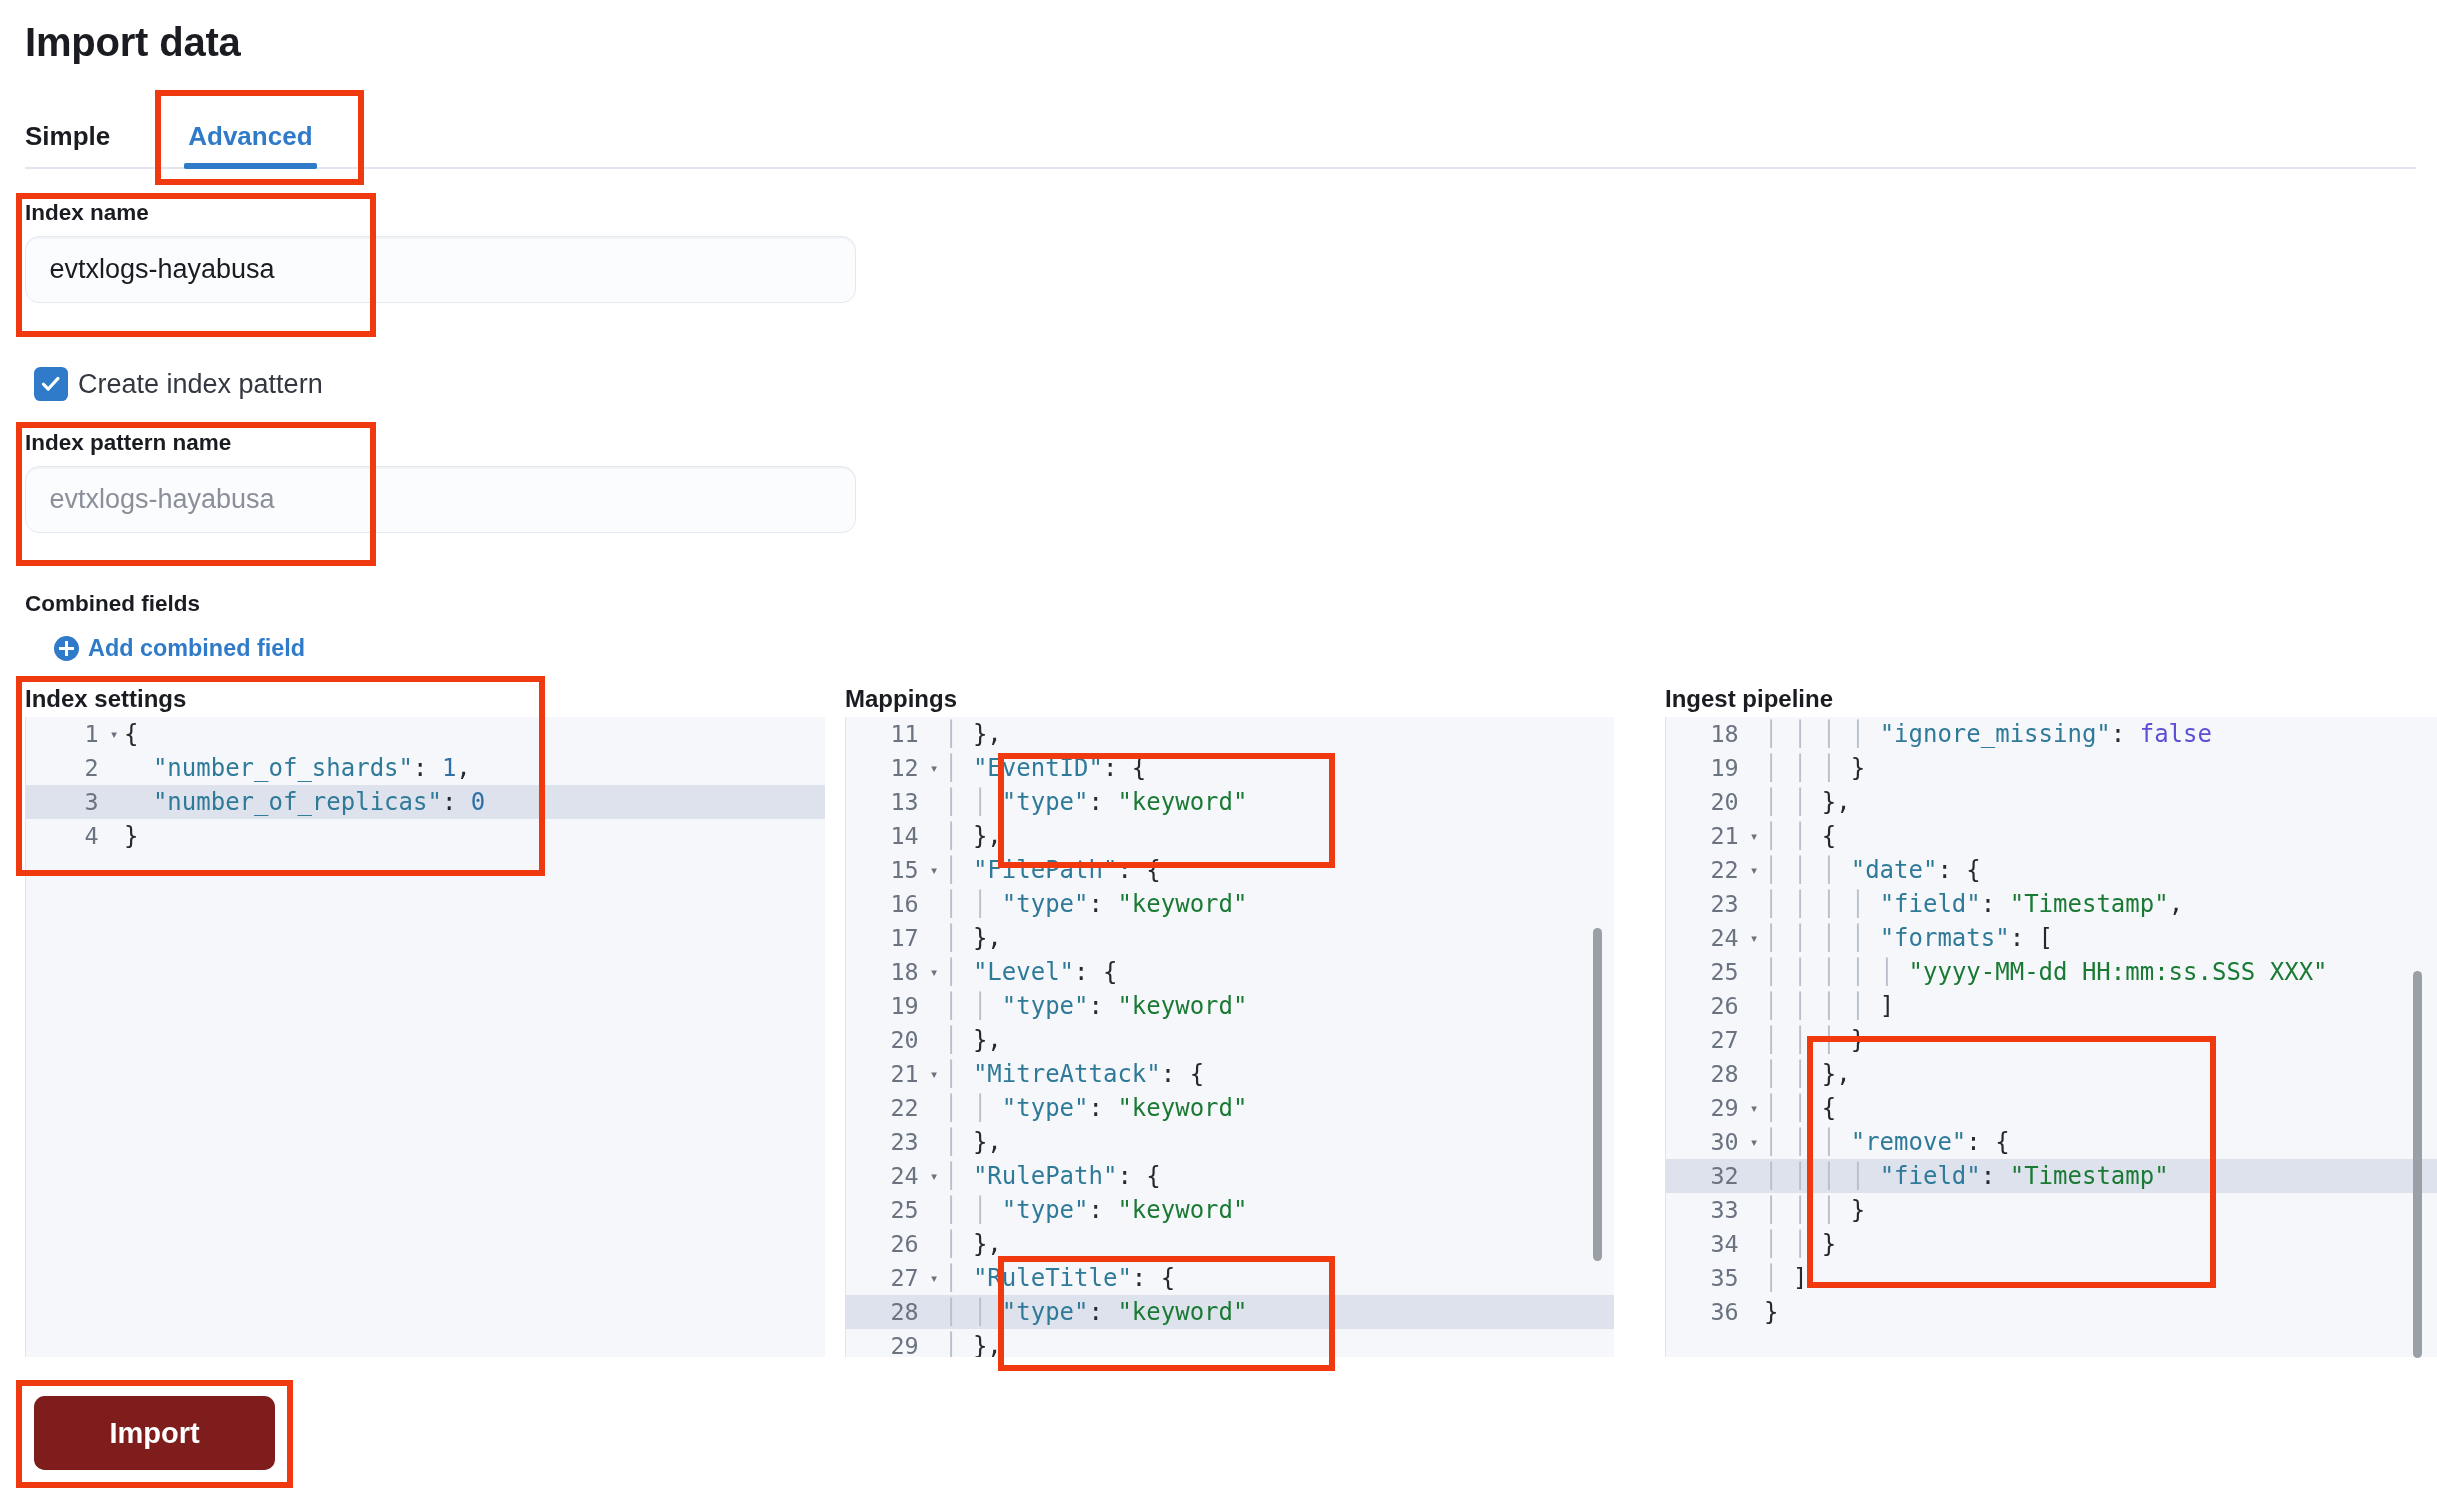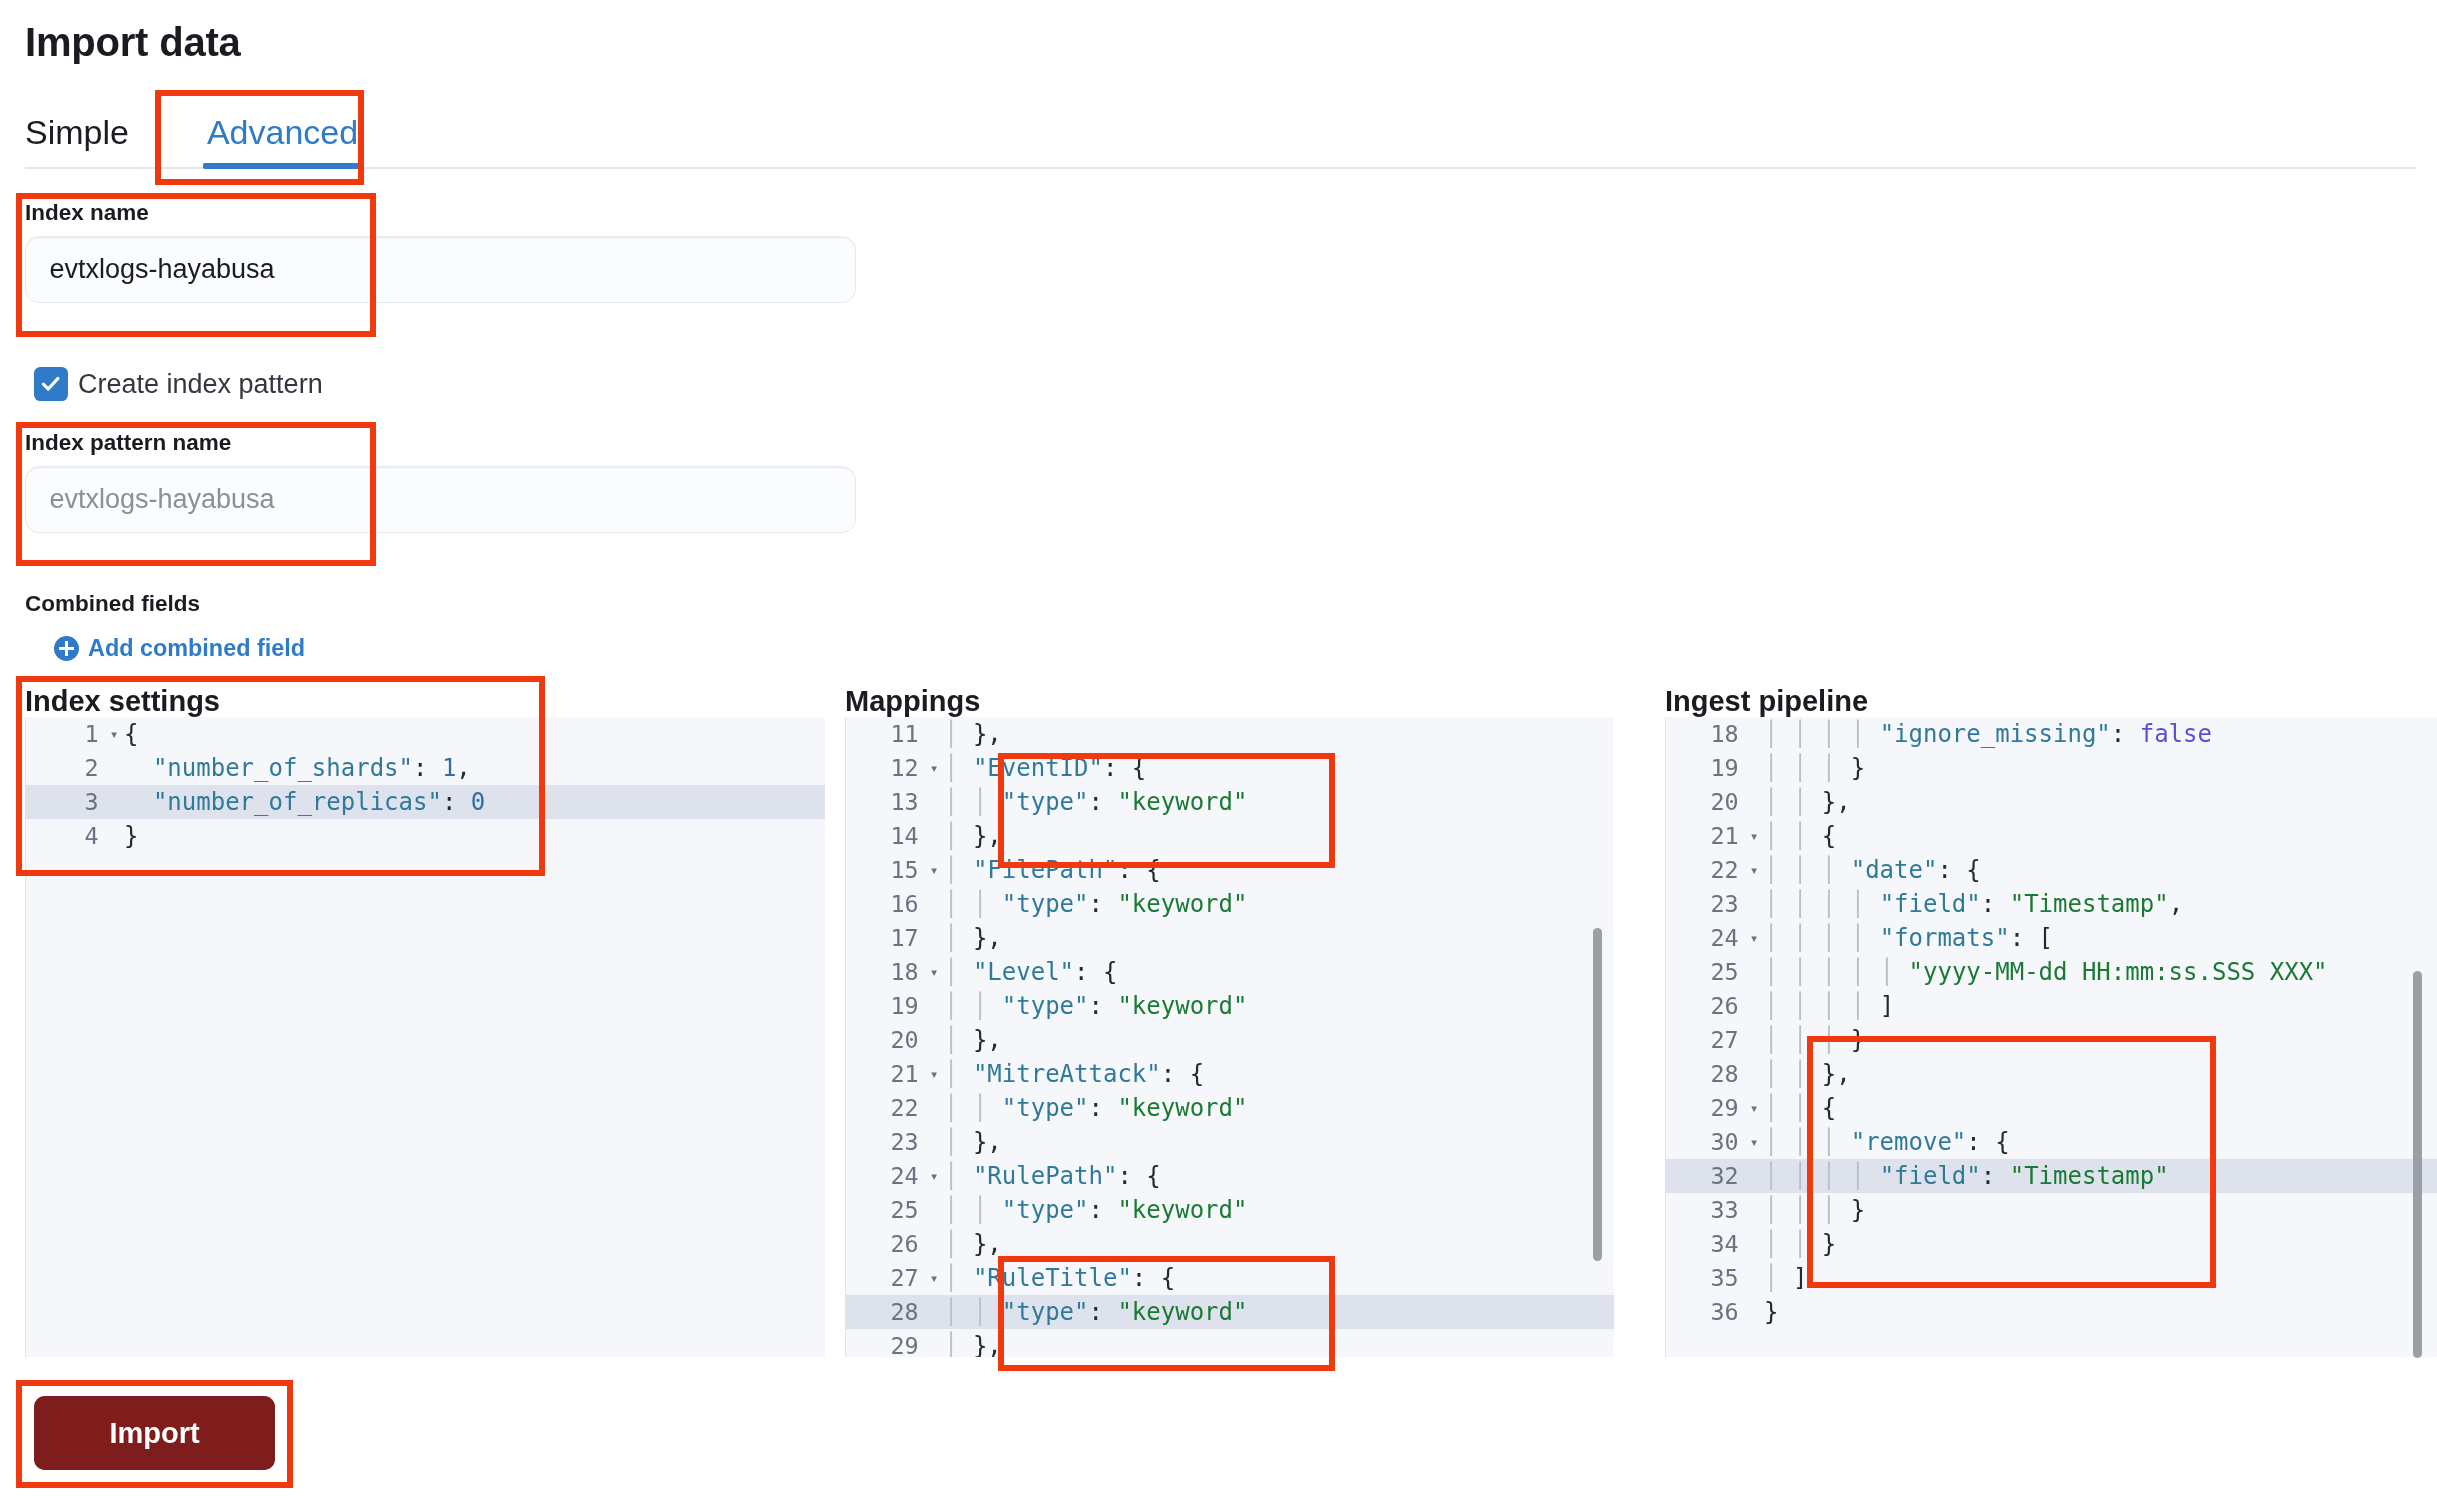--- a/index.html
+++ b/index.html
@@ -19,21 +19,21 @@
     letter-spacing: -0.2px;
   }
 
   
   .tabs {
     position: absolute; left: 25px; top: 99px;
     display: flex; align-items: flex-end; gap: 0px;
     height: 70px;
   }
   .tab {
-    font-size: 34px; font-weight: normal; color: #1a1c21;
+    font-size: 26px; font-weight: bold; color: #1a1c21;
     padding: 0 31px 20px 0;
     line-height: 1;
     position: relative; cursor: pointer;
   }
   .tab.first { padding-right: 47px; }
   .tab.active { color: #2f7ac9; padding-left: 31px; padding-right: 31px; }
   .tab.active::after {
     content:""; position:absolute; left:27px; right:27px; bottom: 0px;
     height: 6.3px; background: #2f7ac9; border-radius:1.8px;
   }
@@ -66,21 +66,21 @@
 
   
   .combined-title { position:absolute; left:25px; top:591px; font-size:22.5px; font-weight:bold; color:#1a1c21; }
   .addcombined { position:absolute; left:54px; top:635px; display:flex; align-items:center; gap:9px; cursor:pointer;}
   .plus-icon { width:25px; height:25px; border-radius:50%; background:#2f7ac9; display:flex;align-items:center;justify-content:center;}
   .plus-icon::before{content:""; position:absolute; width:14.4px;height:2.7px;background:#fff;}
   .plus-icon::after{content:""; position:absolute; width:2.7px;height:14.4px;background:#fff;}
   .addcombined .label { font-size:23.4px; color:#2f7ac9; font-weight:bold; }
 
   
-  .editor-title { position:absolute; font-size:29px; font-weight:bold; color:#1a1c21; }
+  .editor-title { position:absolute; font-size:24px; font-weight:bold; color:#1a1c21; }
   .editor {
     position:absolute; background:#f5f7fa; overflow:hidden;
     font-family: "DejaVu Sans Mono", monospace;
   }
   .editor .gutter-rule { position:absolute; left:0; top:0; bottom:0; width:0.9px; background:#dfe3ec; }
   .code-line { position:relative; height:34px; display:flex; align-items:center; }
   .code-line.hl { background:#dde2ec; }
   .ln {
     width: 79px; text-align:right; padding-right:5.4px;
     color:#6b7280; font-size:23.4px; flex: 0 0 auto;

